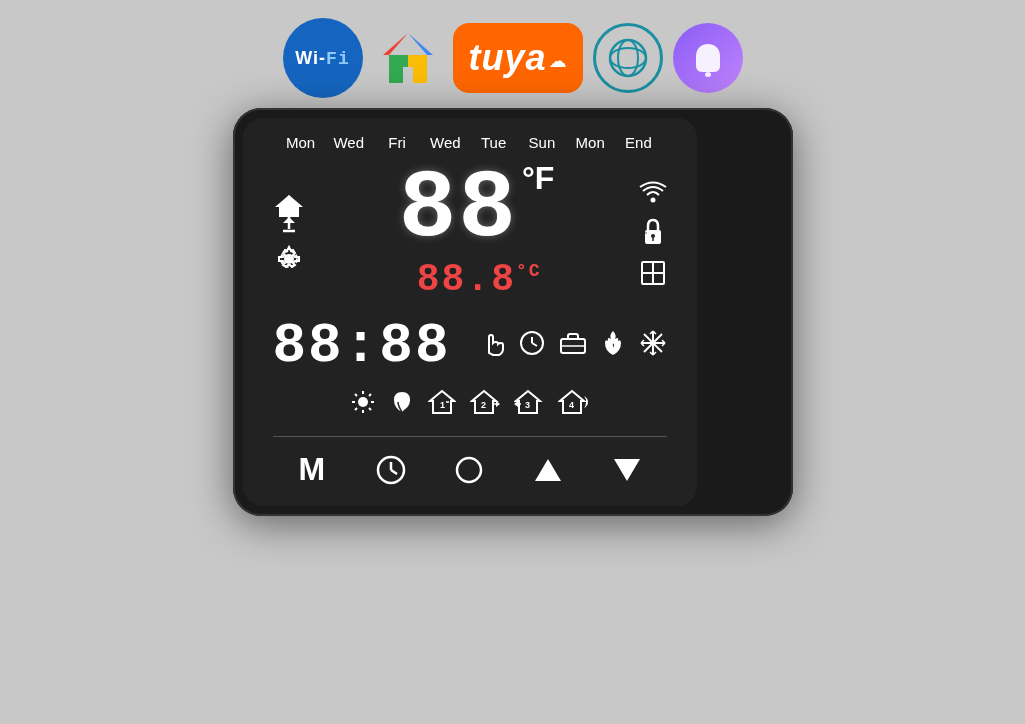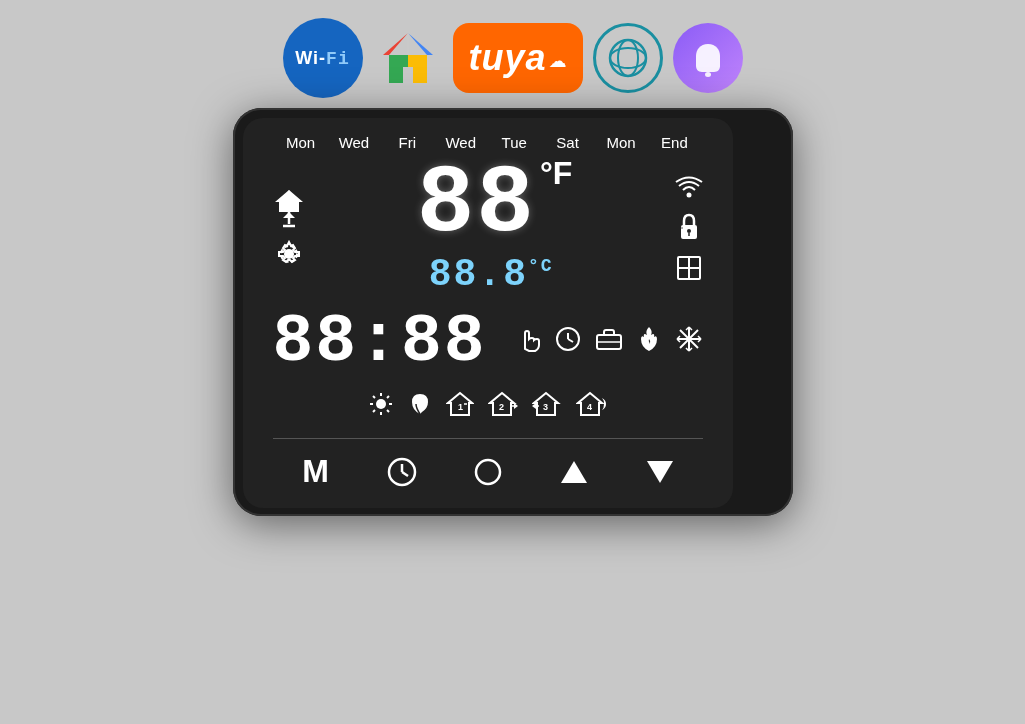--- a/index.html
+++ b/index.html
@@ -201,26 +201,26 @@
       font-variant-numeric: tabular-nums;
     }
     .temp-unit-f {
       color: white;
       font-size: 32px;
       font-weight: 700;
       vertical-align: super;
       margin-left: 4px;
     }
     .temp-secondary {
-      color: #7dd3fc;
+      color: #ef4444;
       font-size: 38px;
       font-weight: 700;
       font-family: 'Courier New', monospace;
       letter-spacing: 2px;
-      margin-left: 4px;
+      margin-left: 10px;
     }
     .temp-unit-c {
       font-size: 18px;
       vertical-align: super;
     }
 
     
     .right-icons {
       display: flex;
       flex-direction: column;
@@ -241,21 +241,21 @@
     .time-row {
       display: flex;
       flex-direction: row;
       align-items: center;
       justify-content: flex-start;
       gap: 20px;
       padding: 6px 10px;
     }
     .time-display {
       font-family: 'Courier New', monospace;
-      font-size: 68px;
+      font-size: 56px;
       font-weight: 700;
       color: white;
       letter-spacing: 3px;
       line-height: 1;
     }
     .mode-icons {
       display: flex;
       flex-direction: row;
       align-items: center;
       gap: 14px;
@@ -367,21 +367,21 @@
 
   <div class="thermostat-outer">
     <div class="thermostat-inner">
 
       <div class="day-row">
         <span class="day-label">Mon</span>
         <span class="day-label">Wed</span>
         <span class="day-label">Fri</span>
         <span class="day-label">Wed</span>
         <span class="day-label">Tue</span>
-        <span class="day-label">Sat</span>
+        <span class="day-label">Sun</span>
         <span class="day-label">Mon</span>
         <span class="day-label">End</span>
       </div>
 
       <div class="main-display">
 
         <div class="left-icons">
 
           <div class="left-icon">
             <svg width="32" height="44" viewBox="0 0 32 44" fill="none">

